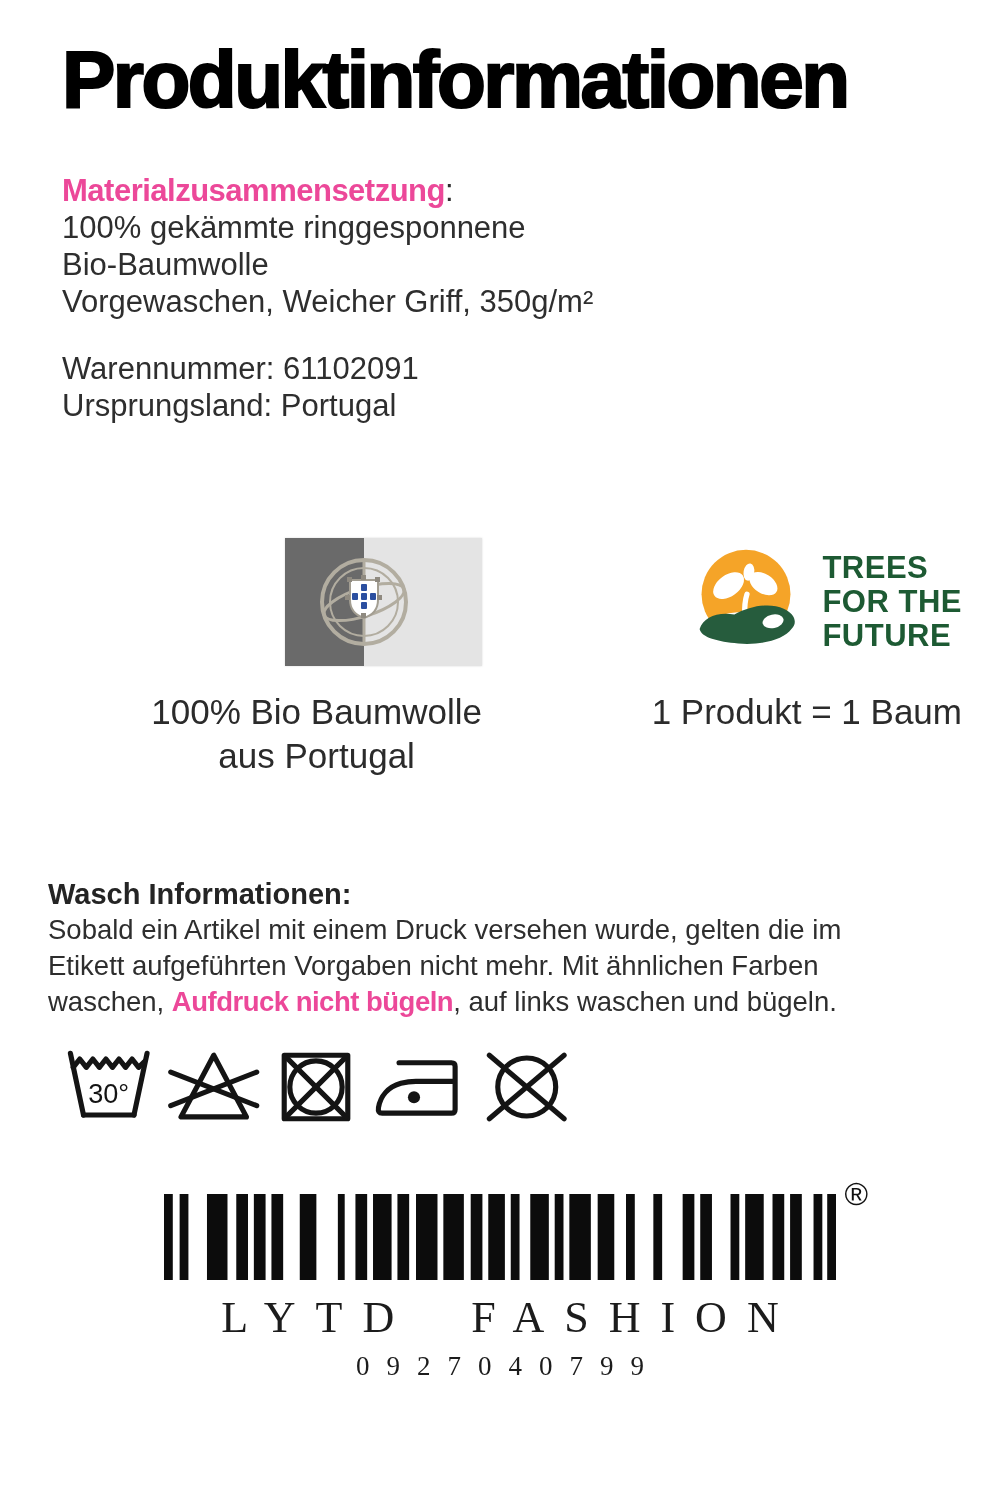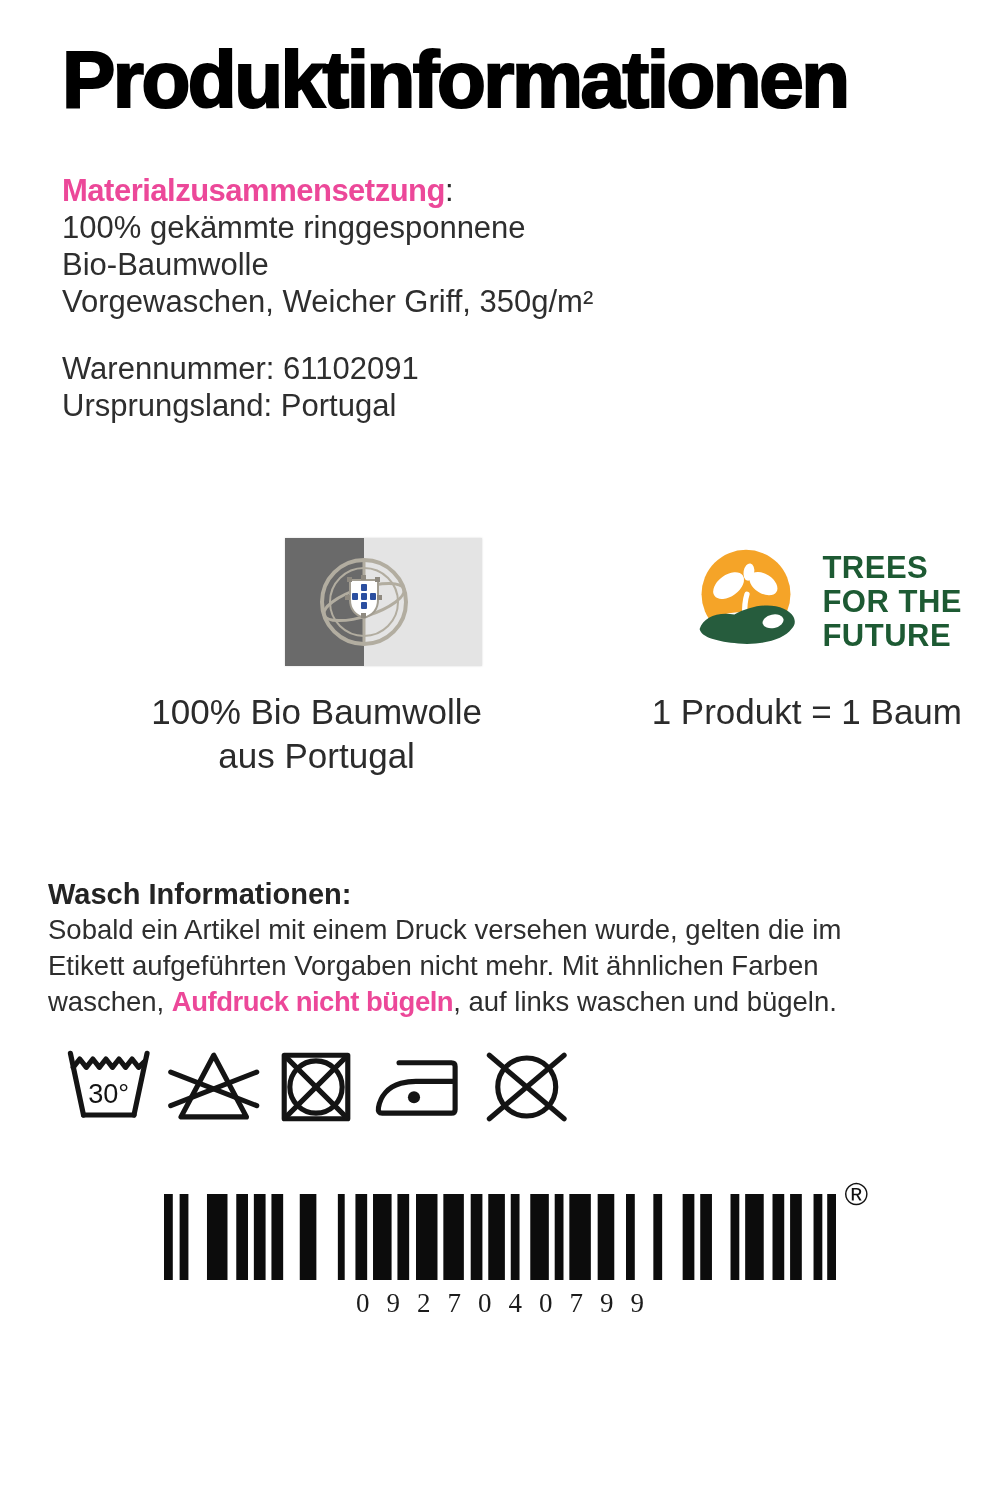--- a/index.html
+++ b/index.html
@@ -196,15 +196,16 @@
         <rect x="580" y="0" width="9" height="90"></rect>
         <rect x="595" y="0" width="19" height="90"></rect>
         <rect x="623" y="0" width="12" height="90"></rect>
         <rect x="641" y="0" width="12" height="90"></rect>
         <rect x="665" y="0" width="9" height="90"></rect>
         <rect x="679" y="0" width="9" height="90"></rect>
       </svg>
     <span class="reg">®</span>
   </div>
 
+  <div class="brand">LYTD FASHION</div>
   <div class="sku">0927040799</div>
 
 </div>
 
 </body></html>

